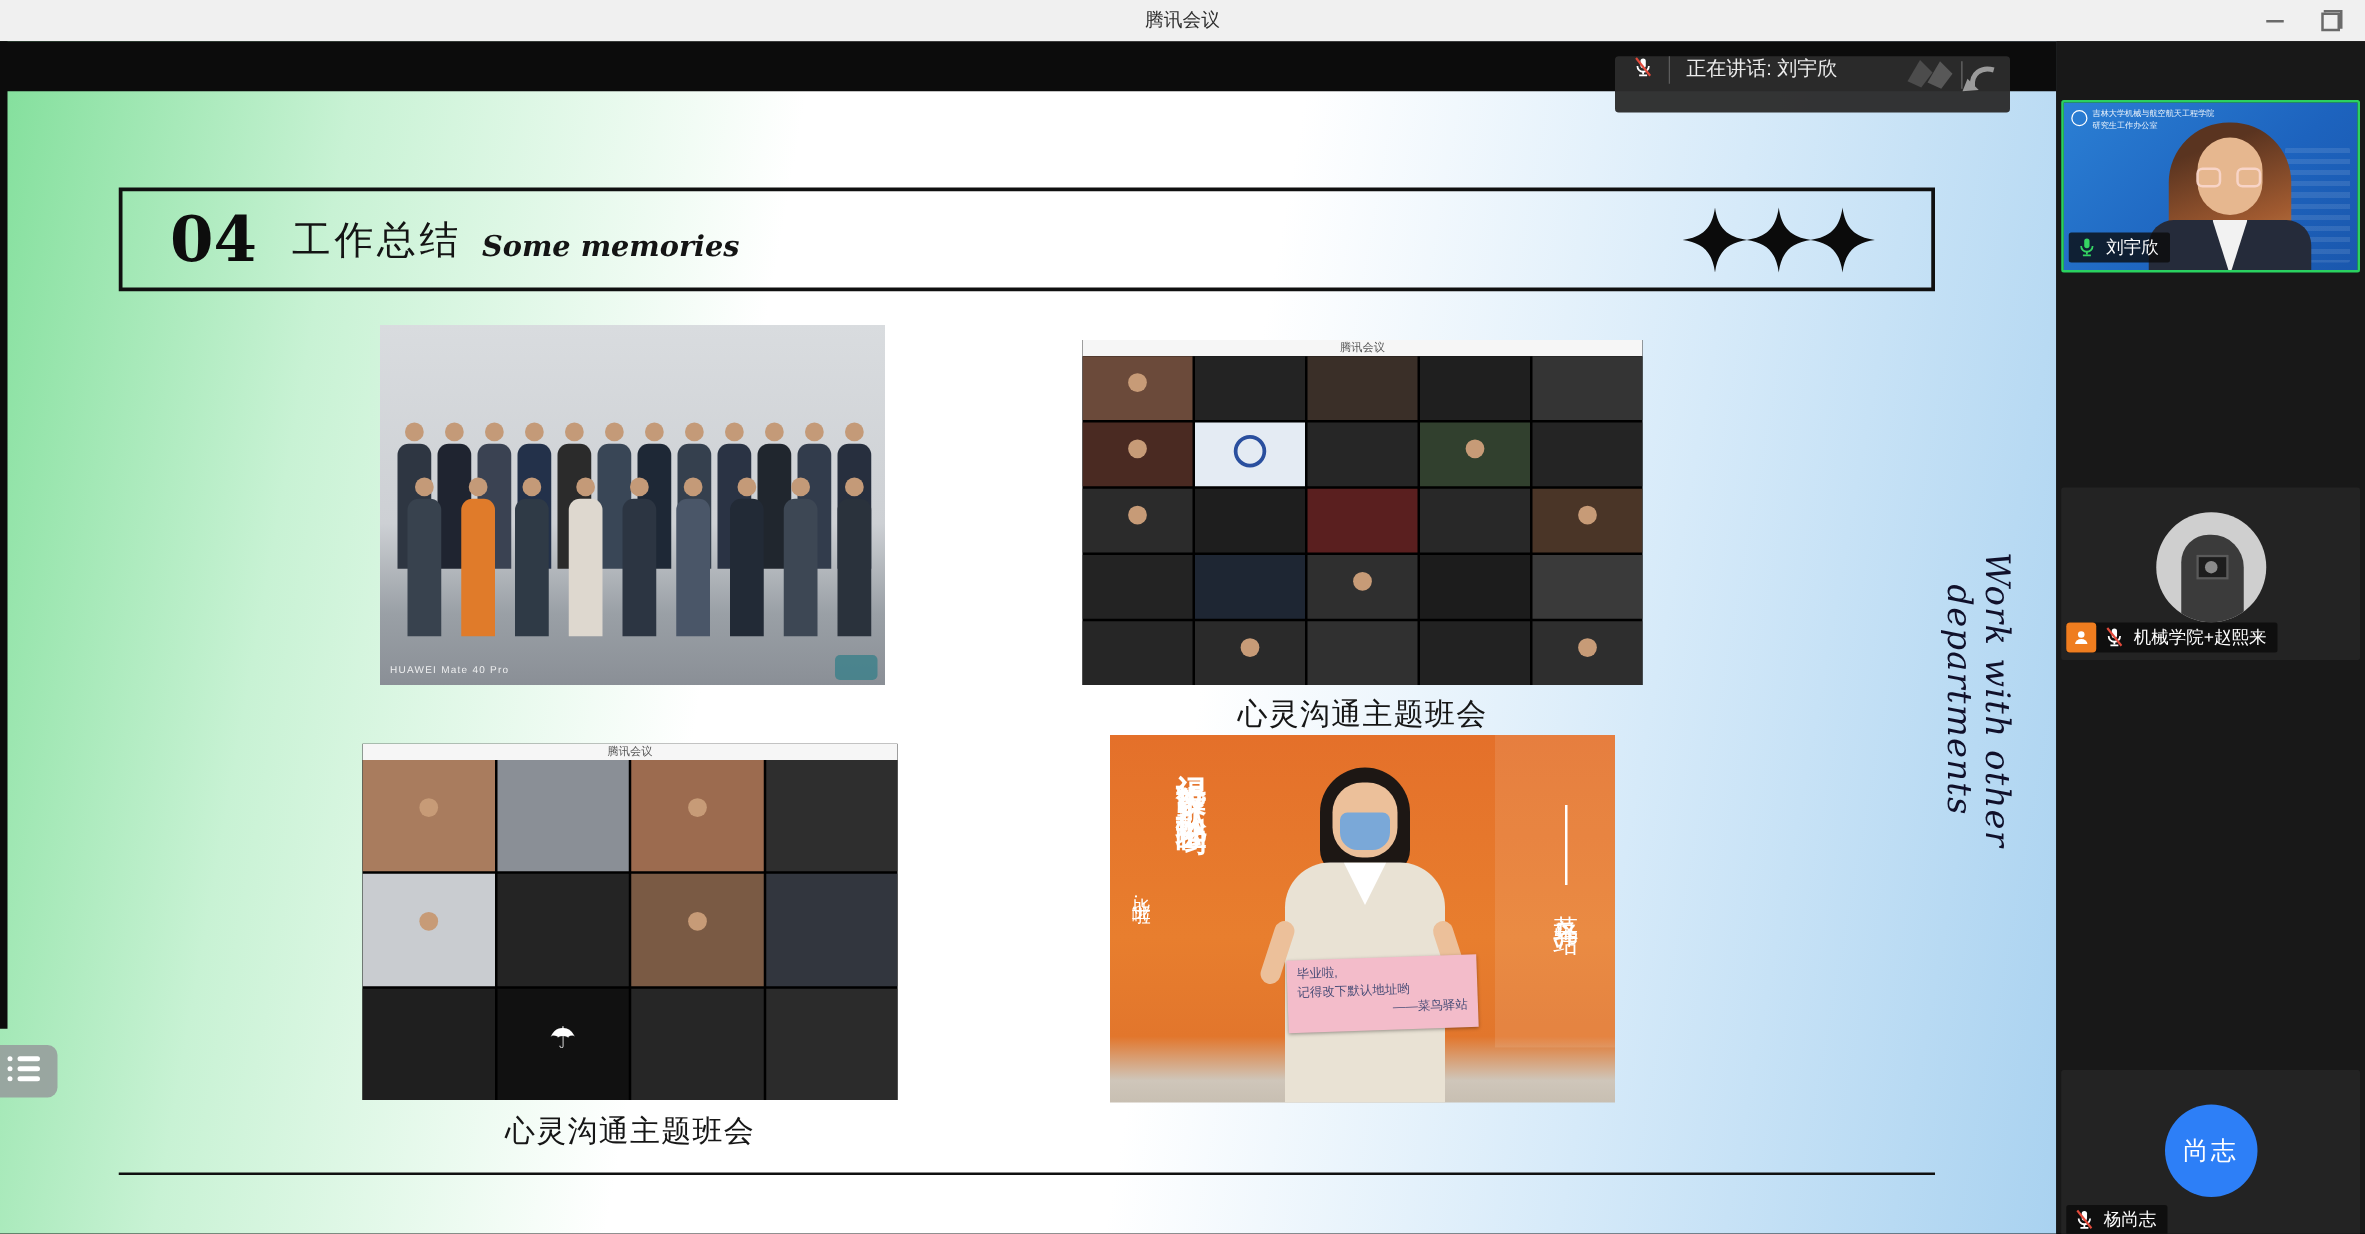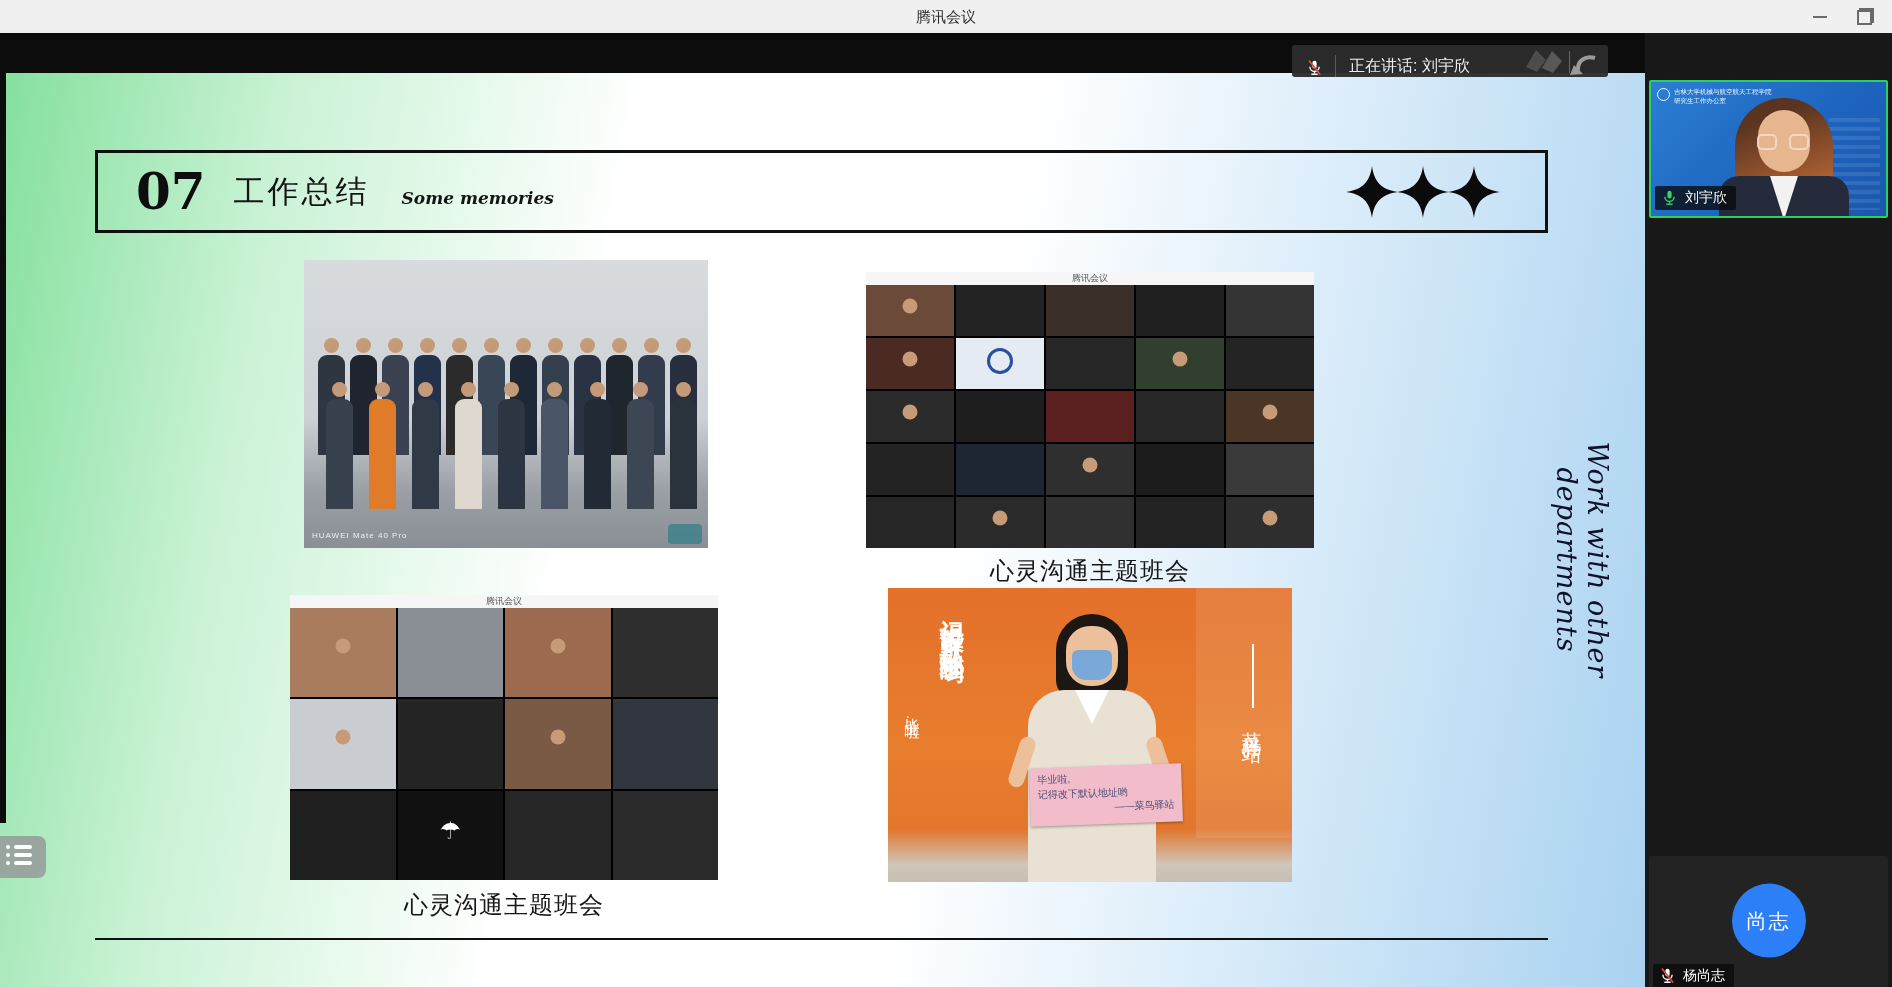--- a/index.html
+++ b/index.html
@@ -17,35 +17,35 @@
   .restore-icon::before { content:""; position:absolute; top:0; right:0; width:11px; height:11px; border:2px solid #6a6a6a; }
   .restore-icon::after  { content:""; position:absolute; bottom:0; left:0; width:11px; height:11px; border:2px solid #6a6a6a; background:#f0f0f0; }
 
   
   .share { position:absolute; top:33px; left:0; width:1645px; height:954px;
            background:linear-gradient(100deg,#82df9b 0%,#c8f2d4 16%,#ffffff 36%,#ffffff 58%,#d6eaf9 78%,#a9d2f0 100%); }
   .topstrip { position:absolute; top:0; left:0; width:1645px; height:40px; background:#0c0c0c; }
   .leftstrip { position:absolute; top:0; left:0; width:6px; height:790px; background:#0c0c0c; }
 
   
-  .banner { position:absolute; top:12px; left:1292px; width:316px; height:32px;
-            background:rgba(44,44,44,.96); border-radius:3px; display:flex; align-items:flex-end;
+  .banner { position:absolute; top:12px; left:1292px; width:316px; height:45px;
+            background:rgba(44,44,44,.96); border-radius:3px; display:flex; align-items:flex-start;
             padding:0 10px 0 14px; }
   .banner .divider { width:1px; height:22px; background:#5c5c5c; margin:0 13px 0 11px; }
   .banner .speak-text { font-size:16px; color:#ececec; white-space:nowrap; }
   .banner .tools { margin-left:auto; display:flex; align-items:center; }
   .mic { display:inline-flex; width:18px; height:18px; }
 
   
   .hbox { position:absolute; left:95px; top:117px; width:1453px; height:83px;
           border:3px solid #101010; display:flex; align-items:center; }
   .hnum { font-family:"DejaVu Serif",serif; font-weight:bold; font-size:50px; color:#0d0d0d; margin-left:38px; }
   .htitle { font-size:31px; color:#141414; margin-left:28px; letter-spacing:3px; }
-  .hsub { font-family:"DejaVu Serif",serif; font-style:italic; font-weight:bold; font-size:17px;
-          color:#141414; margin-left:32px; margin-top:12px; }
+  .hsub { font-family:"DejaVu Serif",serif; font-style:italic; font-weight:bold; font-size:23px;
+          color:#141414; margin-left:16px; margin-top:12px; }
   .stars { margin-left:auto; margin-right:44px; display:flex; }
   .star { width:54px; height:54px; margin-left:-3px; }
 
   
   .photo { position:absolute; overflow:hidden; }
   .caption { position:absolute; font-size:24px; color:#161616; text-align:center; letter-spacing:1px; }
 
   
   .photo-1 { left:304px; top:227px; width:404px; height:288px;
              background:linear-gradient(#d9dcdf 0%, #cdd0d4 55%, #9aa0a6 80%, #8a8f96 100%); }
@@ -163,21 +163,21 @@
     <span class="min-icon"></span>
     <span class="restore-icon"></span>
   </div>
 </div>
 
 <div class="share">
   <div class="topstrip"></div>
   <div class="leftstrip"></div>
 
   <div class="hbox">
-    <span class="hnum">07</span>
+    <span class="hnum">04</span>
     <span class="htitle">工作总结</span>
     <span class="hsub">Some memories</span>
     <span class="stars">
       <svg class="star" viewBox="0 0 100 100">
           <path d="M50 2 C54 32 68 46 98 50 C68 54 54 68 50 98 C46 68 32 54 2 50 C32 46 46 32 50 2 Z" fill="#0b0b0b"></path>
         </svg>
       <svg class="star" viewBox="0 0 100 100">
           <path d="M50 2 C54 32 68 46 98 50 C68 54 54 68 50 98 C46 68 32 54 2 50 C32 46 46 32 50 2 Z" fill="#0b0b0b"></path>
         </svg>
       <svg class="star" viewBox="0 0 100 100">
@@ -447,20 +447,45 @@
             <path d="M5.5 11a6.5 6.5 0 0 0 13 0" fill="none" stroke="#35d463" stroke-width="2"></path>
             <line x1="12" y1="17.5" x2="12" y2="20.5" stroke="#35d463" stroke-width="2"></line>
             <line x1="7.5" y1="21.5" x2="16.5" y2="21.5" stroke="#35d463" stroke-width="2"></line>
           </svg>
         </span>
       <span>刘宇欣</span>
     </div>
   </div>
 
 
+  <div class="tile tile-3">
+    <div class="avatar av-3">
+      <span class="fig"></span>
+      <span class="cam"></span>
+      <span class="lens"></span>
+    </div>
+    <div class="plabel">
+      <span class="badge">
+        <svg width="14" height="14" viewBox="0 0 24 24">
+            <circle cx="12" cy="8" r="4.5" fill="#fff"></circle>
+            <path d="M3.5 21 a8.5 7 0 0 1 17 0 Z" fill="#fff"></path>
+          </svg>
+      </span>
+      <span class="mic">
+          <svg viewBox="0 0 24 24" width="17" height="17">
+            <rect x="9" y="2.5" width="6" height="11" rx="3" fill="#fff"></rect>
+            <path d="M5.5 11a6.5 6.5 0 0 0 13 0" fill="none" stroke="#fff" stroke-width="2"></path>
+            <line x1="12" y1="17.5" x2="12" y2="20.5" stroke="#fff" stroke-width="2"></line>
+            <line x1="7.5" y1="21.5" x2="16.5" y2="21.5" stroke="#fff" stroke-width="2"></line>
+            <line x1="4" y1="2" x2="20" y2="22" stroke="#e24a3b" stroke-width="2.4"></line>
+          </svg>
+        </span>
+      <span>机械学院+赵熙来</span>
+    </div>
+  </div>
 
 
 
   <div class="tile tile-6">
     <div class="avatar av-6">尚志</div>
     <div class="plabel">
       <span class="mic">
           <svg viewBox="0 0 24 24" width="17" height="17">
             <rect x="9" y="2.5" width="6" height="11" rx="3" fill="#fff"></rect>
             <path d="M5.5 11a6.5 6.5 0 0 0 13 0" fill="none" stroke="#fff" stroke-width="2"></path>

